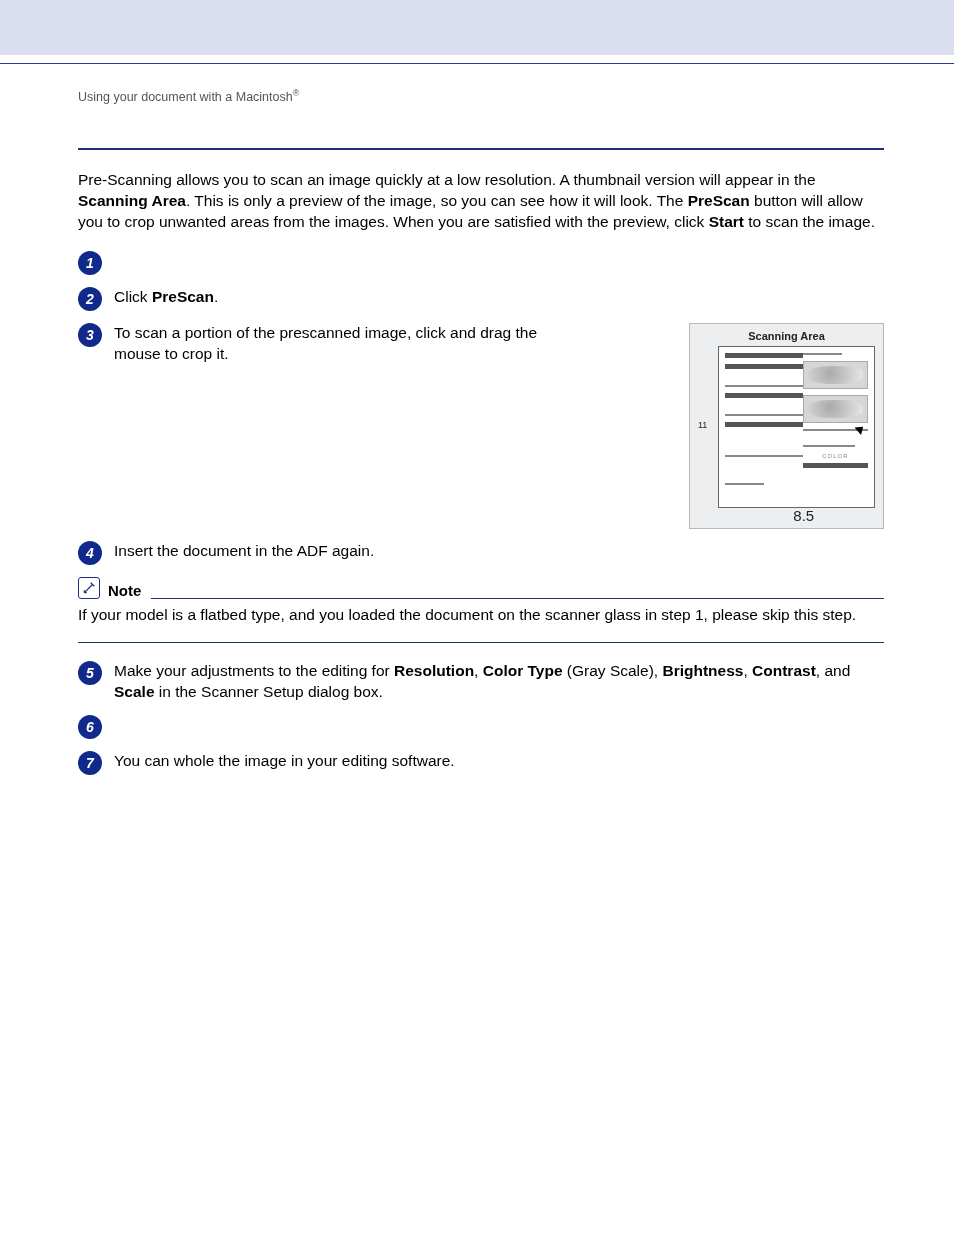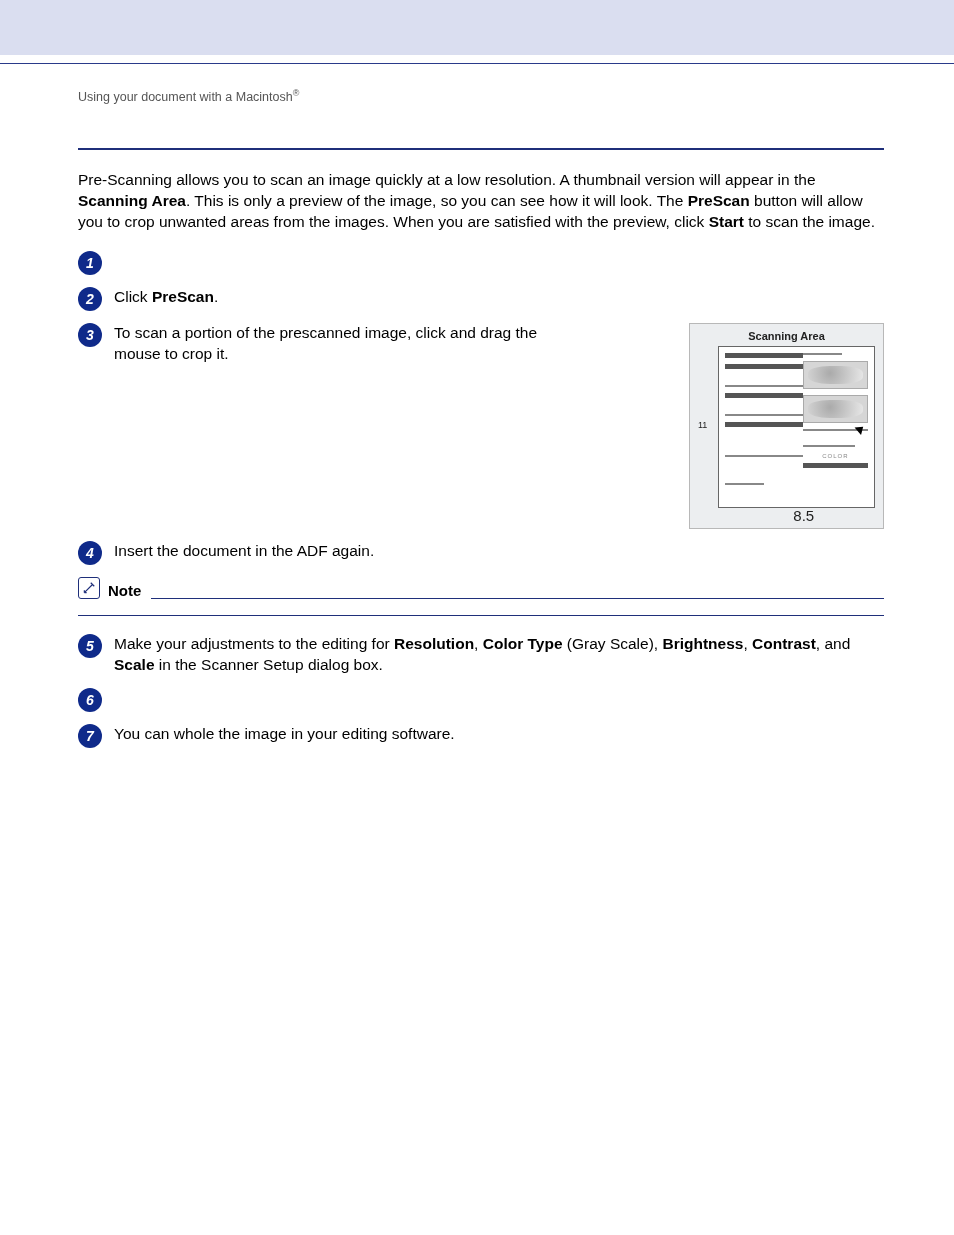--- a/index.html
+++ b/index.html
@@ -131,20 +131,21 @@
   <div class="note-block">
     <div class="note-head">
       <div class="note-icon">
         <svg viewBox="0 0 24 24">
             <path d="M4 20 L18 6 M15 3 L21 9 M4 20 L8 20 M4 20 L4 16"></path>
           </svg>
       </div>
       <div class="note-title">Note</div>
       <div class="note-line"></div>
     </div>
+    <div class="note-body">If your model is a flatbed type, and you loaded the document on the scanner glass in step 1, please skip this step.</div>
   </div>
   <div class="note-end-rule"></div>
 
   <div class="step">
     <div class="bullet-num">5</div>
     <div class="step-body">
       <span>Make your adjustments to the editing for </span><b>Resolution</b><span>, </span><b>Color Type</b><span> (Gray Scale), </span><b>Brightness</b><span>, </span><b>Contrast</b><span>, and </span><b>Scale</b><span> in the Scanner Setup dialog box.</span>
     </div>
   </div>
 

